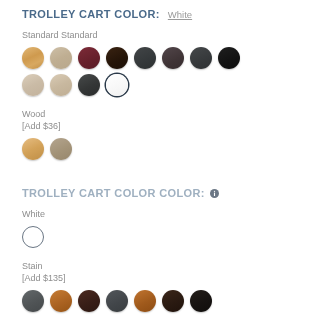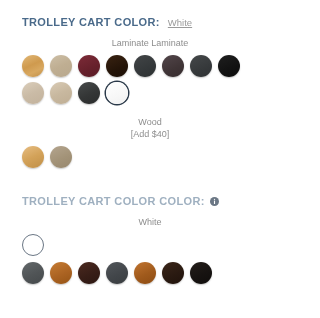--- a/index.html
+++ b/index.html
@@ -12,22 +12,21 @@
     background: #ffffff;
     font-family: "Liberation Sans", sans-serif;
     overflow: hidden;
     -webkit-font-smoothing: antialiased;
   }
   .panel {
     position: relative;
     width: 300px;
     height: 318px;
     box-sizing: border-box;
-    padding: 8px 22px;
-    text-align: center;
+    padding: 0 22px;
   }
 
   
   .section-head {
     display: flex;
     align-items: baseline;
     white-space: nowrap;
   }
   .section-head.first { padding-top: 8px; }
   .section-head.second { padding-top: 22px; }
@@ -102,21 +101,21 @@
 <body>
 
 <div class="panel">
 
   <div class="section-head first">
     <span class="head-title">TROLLEY CART COLOR:</span>
     <span class="head-value">White</span>
   </div>
 
   <div>
-    <div class="sub-label">Laminate Laminate</div>
+    <div class="sub-label">Standard Standard</div>
     <div class="swatch-rows">
       <div class="swatch-row">
         <div class="swatch" style="background: linear-gradient(155deg, rgb(226, 184, 119) 0%, rgb(207, 154, 78) 45%, rgb(216, 168, 96) 70%, rgb(192, 142, 70) 100%);"></div>
         <div class="swatch" style="background: linear-gradient(155deg, rgb(205, 191, 167) 0%, rgb(191, 174, 146) 50%, rgb(184, 168, 141) 100%);"></div>
         <div class="swatch" style="background: linear-gradient(155deg, rgb(125, 43, 56) 0%, rgb(102, 32, 43) 60%, rgb(90, 28, 38) 100%);"></div>
         <div class="swatch" style="background: linear-gradient(155deg, rgb(58, 35, 18) 0%, rgb(36, 20, 8) 60%, rgb(28, 15, 6) 100%);"></div>
         <div class="swatch" style="background: linear-gradient(155deg, rgb(66, 69, 71) 0%, rgb(52, 56, 58) 60%, rgb(44, 48, 49) 100%);"></div>
         <div class="swatch" style="background: linear-gradient(155deg, rgb(82, 70, 74) 0%, rgb(63, 52, 54) 60%, rgb(54, 44, 46) 100%);"></div>
         <div class="swatch" style="background: linear-gradient(155deg, rgb(69, 72, 74) 0%, rgb(54, 57, 59) 60%, rgb(46, 49, 51) 100%);"></div>
         <div class="swatch" style="background: linear-gradient(155deg, rgb(31, 31, 31) 0%, rgb(18, 18, 18) 60%, rgb(12, 12, 12) 100%);"></div>
@@ -125,21 +124,21 @@
         <div class="swatch" style="background: linear-gradient(155deg, rgb(219, 206, 187) 0%, rgb(202, 187, 166) 50%, rgb(194, 178, 156) 100%);"></div>
         <div class="swatch" style="background: linear-gradient(155deg, rgb(217, 203, 181) 0%, rgb(200, 184, 159) 50%, rgb(191, 174, 148) 100%);"></div>
         <div class="swatch" style="background: linear-gradient(155deg, rgb(71, 74, 74) 0%, rgb(52, 54, 54) 55%, rgb(42, 44, 44) 100%);"></div>
         <div class="swatch selected white-chip" style="background: linear-gradient(155deg, rgb(255, 255, 255) 0%, rgb(247, 247, 247) 60%, rgb(240, 240, 240) 100%);"></div>
       </div>
     </div>
   </div>
 
   <div>
     <div class="sub-label tight">Wood
-[Add $40]</div>
+[Add $36]</div>
     <div class="swatch-rows">
       <div class="swatch-row">
         <div class="swatch" style="background: linear-gradient(155deg, rgb(230, 189, 130) 0%, rgb(211, 162, 89) 50%, rgb(192, 143, 71) 100%);"></div>
         <div class="swatch" style="background: linear-gradient(155deg, rgb(180, 165, 143) 0%, rgb(163, 147, 120) 55%, rgb(151, 135, 109) 100%);"></div>
       </div>
     </div>
   </div>
 
   <div class="section-head second">
     <span class="head-title muted">TROLLEY CART COLOR COLOR:</span>
@@ -155,20 +154,22 @@
   <div>
     <div class="sub-label">White</div>
     <div class="swatch-rows">
       <div class="swatch-row">
         <div class="swatch outline" style="background: rgb(255, 255, 255);"></div>
       </div>
     </div>
   </div>
 
   <div>
+    <div class="sub-label tight">Stain
+[Add $135]</div>
     <div class="swatch-rows">
       <div class="swatch-row">
         <div class="swatch" style="background: linear-gradient(155deg, rgb(99, 104, 106) 0%, rgb(80, 84, 86) 55%, rgb(69, 73, 75) 100%);"></div>
         <div class="swatch" style="background: linear-gradient(155deg, rgb(198, 124, 51) 0%, rgb(171, 99, 34) 55%, rgb(150, 84, 21) 100%);"></div>
         <div class="swatch" style="background: linear-gradient(155deg, rgb(76, 42, 32) 0%, rgb(56, 30, 23) 55%, rgb(44, 23, 17) 100%);"></div>
         <div class="swatch" style="background: linear-gradient(155deg, rgb(82, 86, 90) 0%, rgb(66, 70, 74) 55%, rgb(57, 61, 64) 100%);"></div>
         <div class="swatch" style="background: linear-gradient(155deg, rgb(192, 116, 48) 0%, rgb(160, 90, 28) 55%, rgb(141, 76, 19) 100%);"></div>
         <div class="swatch" style="background: linear-gradient(155deg, rgb(59, 38, 25) 0%, rgb(42, 26, 17) 55%, rgb(32, 18, 11) 100%);"></div>
         <div class="swatch" style="background: linear-gradient(155deg, rgb(36, 30, 26) 0%, rgb(23, 19, 17) 55%, rgb(16, 13, 11) 100%);"></div>
       </div>

